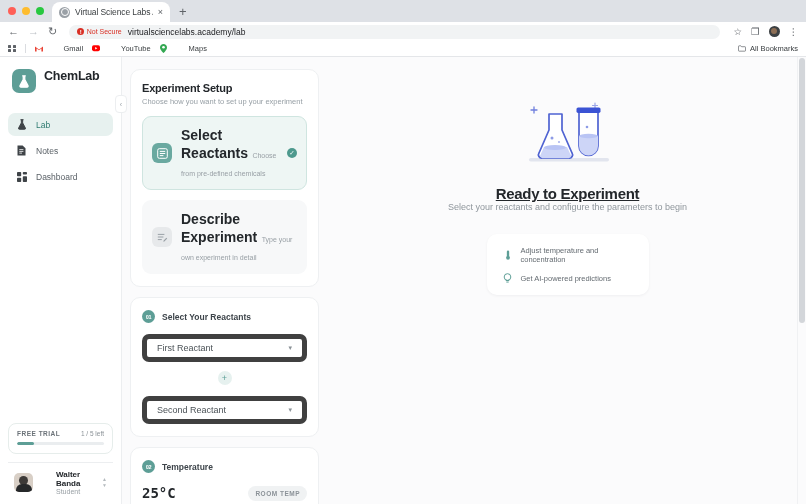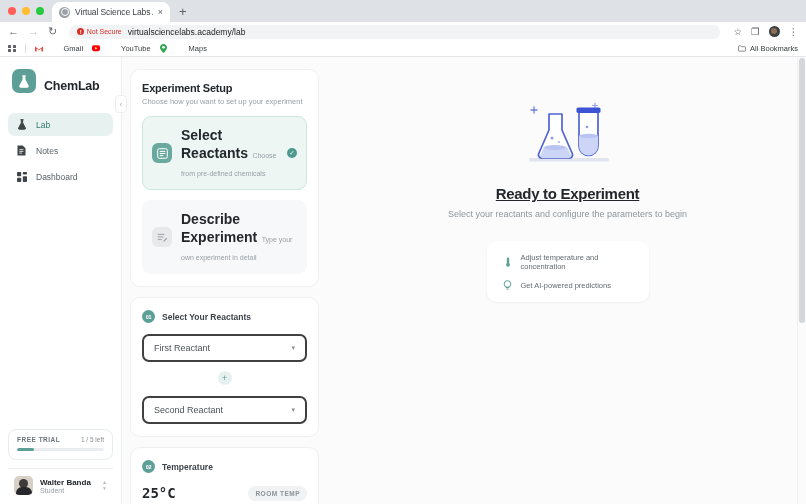--- a/index.html
+++ b/index.html
@@ -84,21 +84,21 @@
   .bm-right span { font-size:7.5px; color:#3c4043; }
 
   
   .page { position:relative; height:calc(504px - 57px); display:flex; background:#fbfbfc; }
 
   
   .sidebar {
     width:122px; background:#fff; border-right:1px solid #eceef0;
     display:flex; flex-direction:column; position:relative; flex:0 0 122px;
   }
-  .brand { display:flex; align-items:flex-end; gap:8px; padding:12px 10px 14px 12px; }
+  .brand { display:flex; align-items:flex-start; gap:8px; padding:12px 10px 14px 12px; }
   .brand-logo {
     width:24px; height:24px; border-radius:7px; background:#5d9e96;
     display:flex; align-items:center; justify-content:center;
   }
   .brand-name { font-size:12.5px; font-weight:bold; color:#23272b; letter-spacing:-0.2px; }
   .nav { padding:6px 8px 0 8px; display:flex; flex-direction:column; gap:3px; }
   .nav-item {
     display:flex; align-items:center; gap:9px; padding:6px 8px;
     border-radius:7px; cursor:pointer;
   }
@@ -118,21 +118,21 @@
   .trial-card {
     border:1px solid #e6edeb; border-radius:8px; padding:6px 8px 8px 8px;
     background:#fff; margin-bottom:8px;
   }
   .trial-top { display:flex; justify-content:space-between; align-items:center; margin-bottom:5px; }
   .trial-label { font-size:6.5px; font-weight:bold; color:#6b7278; letter-spacing:0.5px; }
   .trial-count { font-size:6.5px; color:#8a9196; }
   .trial-track { height:3px; border-radius:2px; background:#eaedef; overflow:hidden; }
   .trial-fill { height:100%; background:#5d9e96; border-radius:2px; }
   .profile {
-    display:flex; align-items:center; gap:7px; padding:7px 6px 9px 6px;
+    display:flex; align-items:center; gap:23px; padding:7px 6px 9px 6px;
     border-top:1px solid #eceef0; cursor:pointer;
   }
   .pf-avatar {
     width:19px; height:19px; border-radius:5px; background:#d8cfc6; flex:0 0 19px;
     overflow:hidden; position:relative;
   }
   .pf-avatar::before{
     content:""; position:absolute; left:5px; top:2.5px; width:9px; height:9px;
     border-radius:50%; background:#3d3a38;
   }
@@ -180,21 +180,21 @@
 
   .sec-head { display:flex; align-items:center; gap:7px; }
   .step-badge {
     width:13px; height:13px; border-radius:50%; background:#5d9e96; color:#fff;
     font-size:5.5px; font-weight:bold; display:flex; align-items:center;
     justify-content:center; flex:0 0 13px; letter-spacing:-0.2px;
   }
   .sec-label { font-size:8.5px; font-weight:bold; color:#3d444a; }
 
   .select {
-    margin-top:11px; height:28px; border:2px solid #404040; border-radius:7px;
+    margin-top:11px; height:28px; border:5px solid #404040; border-radius:7px;
     display:flex; align-items:center; padding:0 10px; cursor:pointer; background:#fff;
   }
   .select .sel-val { font-size:9px; color:#4b5257; flex:1 1 auto; }
   .select .sel-chev { font-size:7px; color:#8a9196; }
   .plus-wrap { display:flex; justify-content:center; margin-top:9px; }
   .plus {
     width:14px; height:14px; border-radius:50%; background:#e6f1ef; color:#5d9e96;
     display:flex; align-items:center; justify-content:center; font-size:9px;
     line-height:1; cursor:pointer;
   }
@@ -220,21 +220,21 @@
   .ticks { display:flex; justify-content:space-between; margin-top:7px; }
   .ticks span { font-size:6px; color:#aeb4b9; }
 
   
   .right {
     flex:1 1 auto; background:#fbfbfc; display:flex; flex-direction:column;
     align-items:center; padding-top:26px; position:relative; overflow:hidden;
   }
   .illus { width:122px; height:86px; position:relative; }
   .ready-title { font-size:15px; font-weight:bold; color:#23272b; margin-top:16px; letter-spacing:-0.3px;text-decoration:underline; }
-  .ready-sub { font-size:9px; color:#8f969c; margin-top:7px; }
+  .ready-sub { font-size:9px; color:#8f969c; }
   .feat-card {
     margin-top:22px; background:#fff; border-radius:10px; padding:12px 16px;
     display:flex; flex-direction:column; gap:9px; width:162px;
     box-shadow:0 1px 3px rgba(16,24,40,0.05);
   }
   .feat { display:flex; align-items:center; gap:8px; }
   .feat-ico { width:10px; height:10px; flex:0 0 10px; display:flex; align-items:center; justify-content:center; }
   .feat-text { font-size:7.5px; color:#646b71; }
 
   

